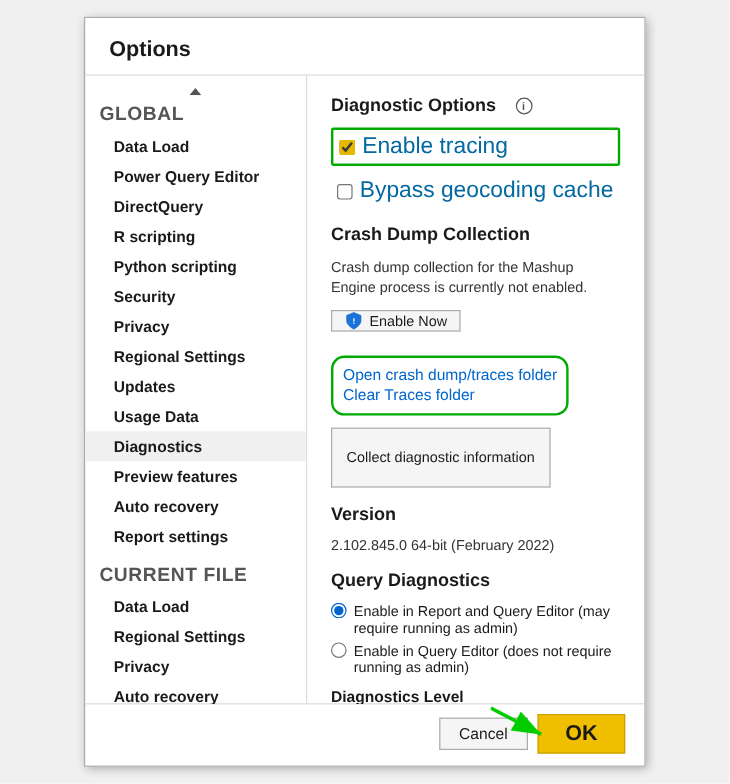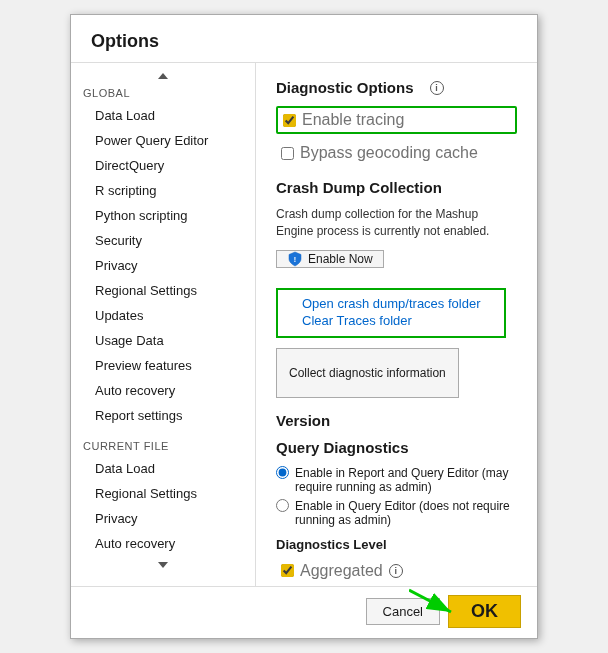--- a/index.html
+++ b/index.html
@@ -37,32 +37,33 @@
     
     .sidebar {
       width: 185px;
       border-right: 1px solid #ddd;
       overflow-y: auto;
       padding: 8px 0;
       flex-shrink: 0;
       position: relative;
     }
     .sidebar-section-header {
-      font-size: 11px;
-      font-weight: 400;
+      font-size: 16px;
+      font-weight: 700;
       color: #555;
       padding: 6px 12px 4px 12px;
       letter-spacing: 0.5px;
     }
     .sidebar-item {
       padding: 5px 12px 5px 24px;
       cursor: pointer;
       color: #1a1a1a;
       font-size: 13px;
       white-space: nowrap;
+      font-weight: bold;
     }
     .sidebar-item.active {
       background: #f0f0f0;
       font-weight: 600;
     }
     .sidebar-scroll-btn {
       display: flex;
       justify-content: center;
       align-items: center;
       padding: 2px 0;
@@ -112,22 +113,22 @@
       border-radius: 2px;
       padding: 3px 5px;
     }
     .checkbox-input {
       width: 13px;
       height: 13px;
       accent-color: #e6b800;
       cursor: pointer;
     }
     .checkbox-label {
-      font-size: 16px;
-      color: #737373;
+      font-size: 19px;
+      color: #0369a1;
     }
     .section-divider {
       margin: 14px 0 10px 0;
     }
     .crash-dump-desc {
       font-size: 12px;
       color: #333;
       margin-bottom: 10px;
       line-height: 1.4;
     }
@@ -147,22 +148,22 @@
     .btn-shield {
       display: inline-flex;
       align-items: center;
       justify-content: center;
       width: 16px;
       height: 16px;
     }
     
     .link-group {
       border: 2px solid #00aa00;
-      border-radius: 0;
-      padding: 6px 24px;
+      border-radius: 11px;
+      padding: 6px 8px;
       margin-bottom: 10px;
       display: inline-block;
     }
     .link-btn {
       display: block;
       color: #0066cc;
       text-decoration: none;
       font-size: 13px;
       cursor: pointer;
       margin-bottom: 2px;
@@ -270,20 +271,21 @@
       <div class="sidebar-item">Data Load</div>
       <div class="sidebar-item">Power Query Editor</div>
       <div class="sidebar-item">DirectQuery</div>
       <div class="sidebar-item">R scripting</div>
       <div class="sidebar-item">Python scripting</div>
       <div class="sidebar-item">Security</div>
       <div class="sidebar-item">Privacy</div>
       <div class="sidebar-item">Regional Settings</div>
       <div class="sidebar-item">Updates</div>
       <div class="sidebar-item">Usage Data</div>
+      <div class="sidebar-item active">Diagnostics</div>
       <div class="sidebar-item">Preview features</div>
       <div class="sidebar-item">Auto recovery</div>
       <div class="sidebar-item">Report settings</div>
 
       <div class="sidebar-section-header" style="margin-top:6px;">CURRENT FILE</div>
       <div class="sidebar-item">Data Load</div>
       <div class="sidebar-item">Regional Settings</div>
       <div class="sidebar-item">Privacy</div>
       <div class="sidebar-item">Auto recovery</div>
 
@@ -332,20 +334,21 @@
       
       <div class="link-group">
         <button class="link-btn">Open crash dump/traces folder</button>
         <button class="link-btn">Clear Traces folder</button>
       </div>
       <br>
       <button class="collect-btn">Collect diagnostic information</button>
 
       
       <div class="section-title">Version</div>
+      <div class="version-text">2.102.845.0 64-bit (February 2022)</div>
 
       
       <div class="section-title">Query Diagnostics</div>
       <div class="radio-row">
         <input type="radio" name="qd" class="radio-input" checked="" style="">
         <label class="radio-label">Enable in Report and Query Editor (may require running as admin)</label>
       </div>
       <div class="radio-row">
         <input type="radio" name="qd" class="radio-input" style="">
         <label class="radio-label">Enable in Query Editor (does not require running as admin)</label>

